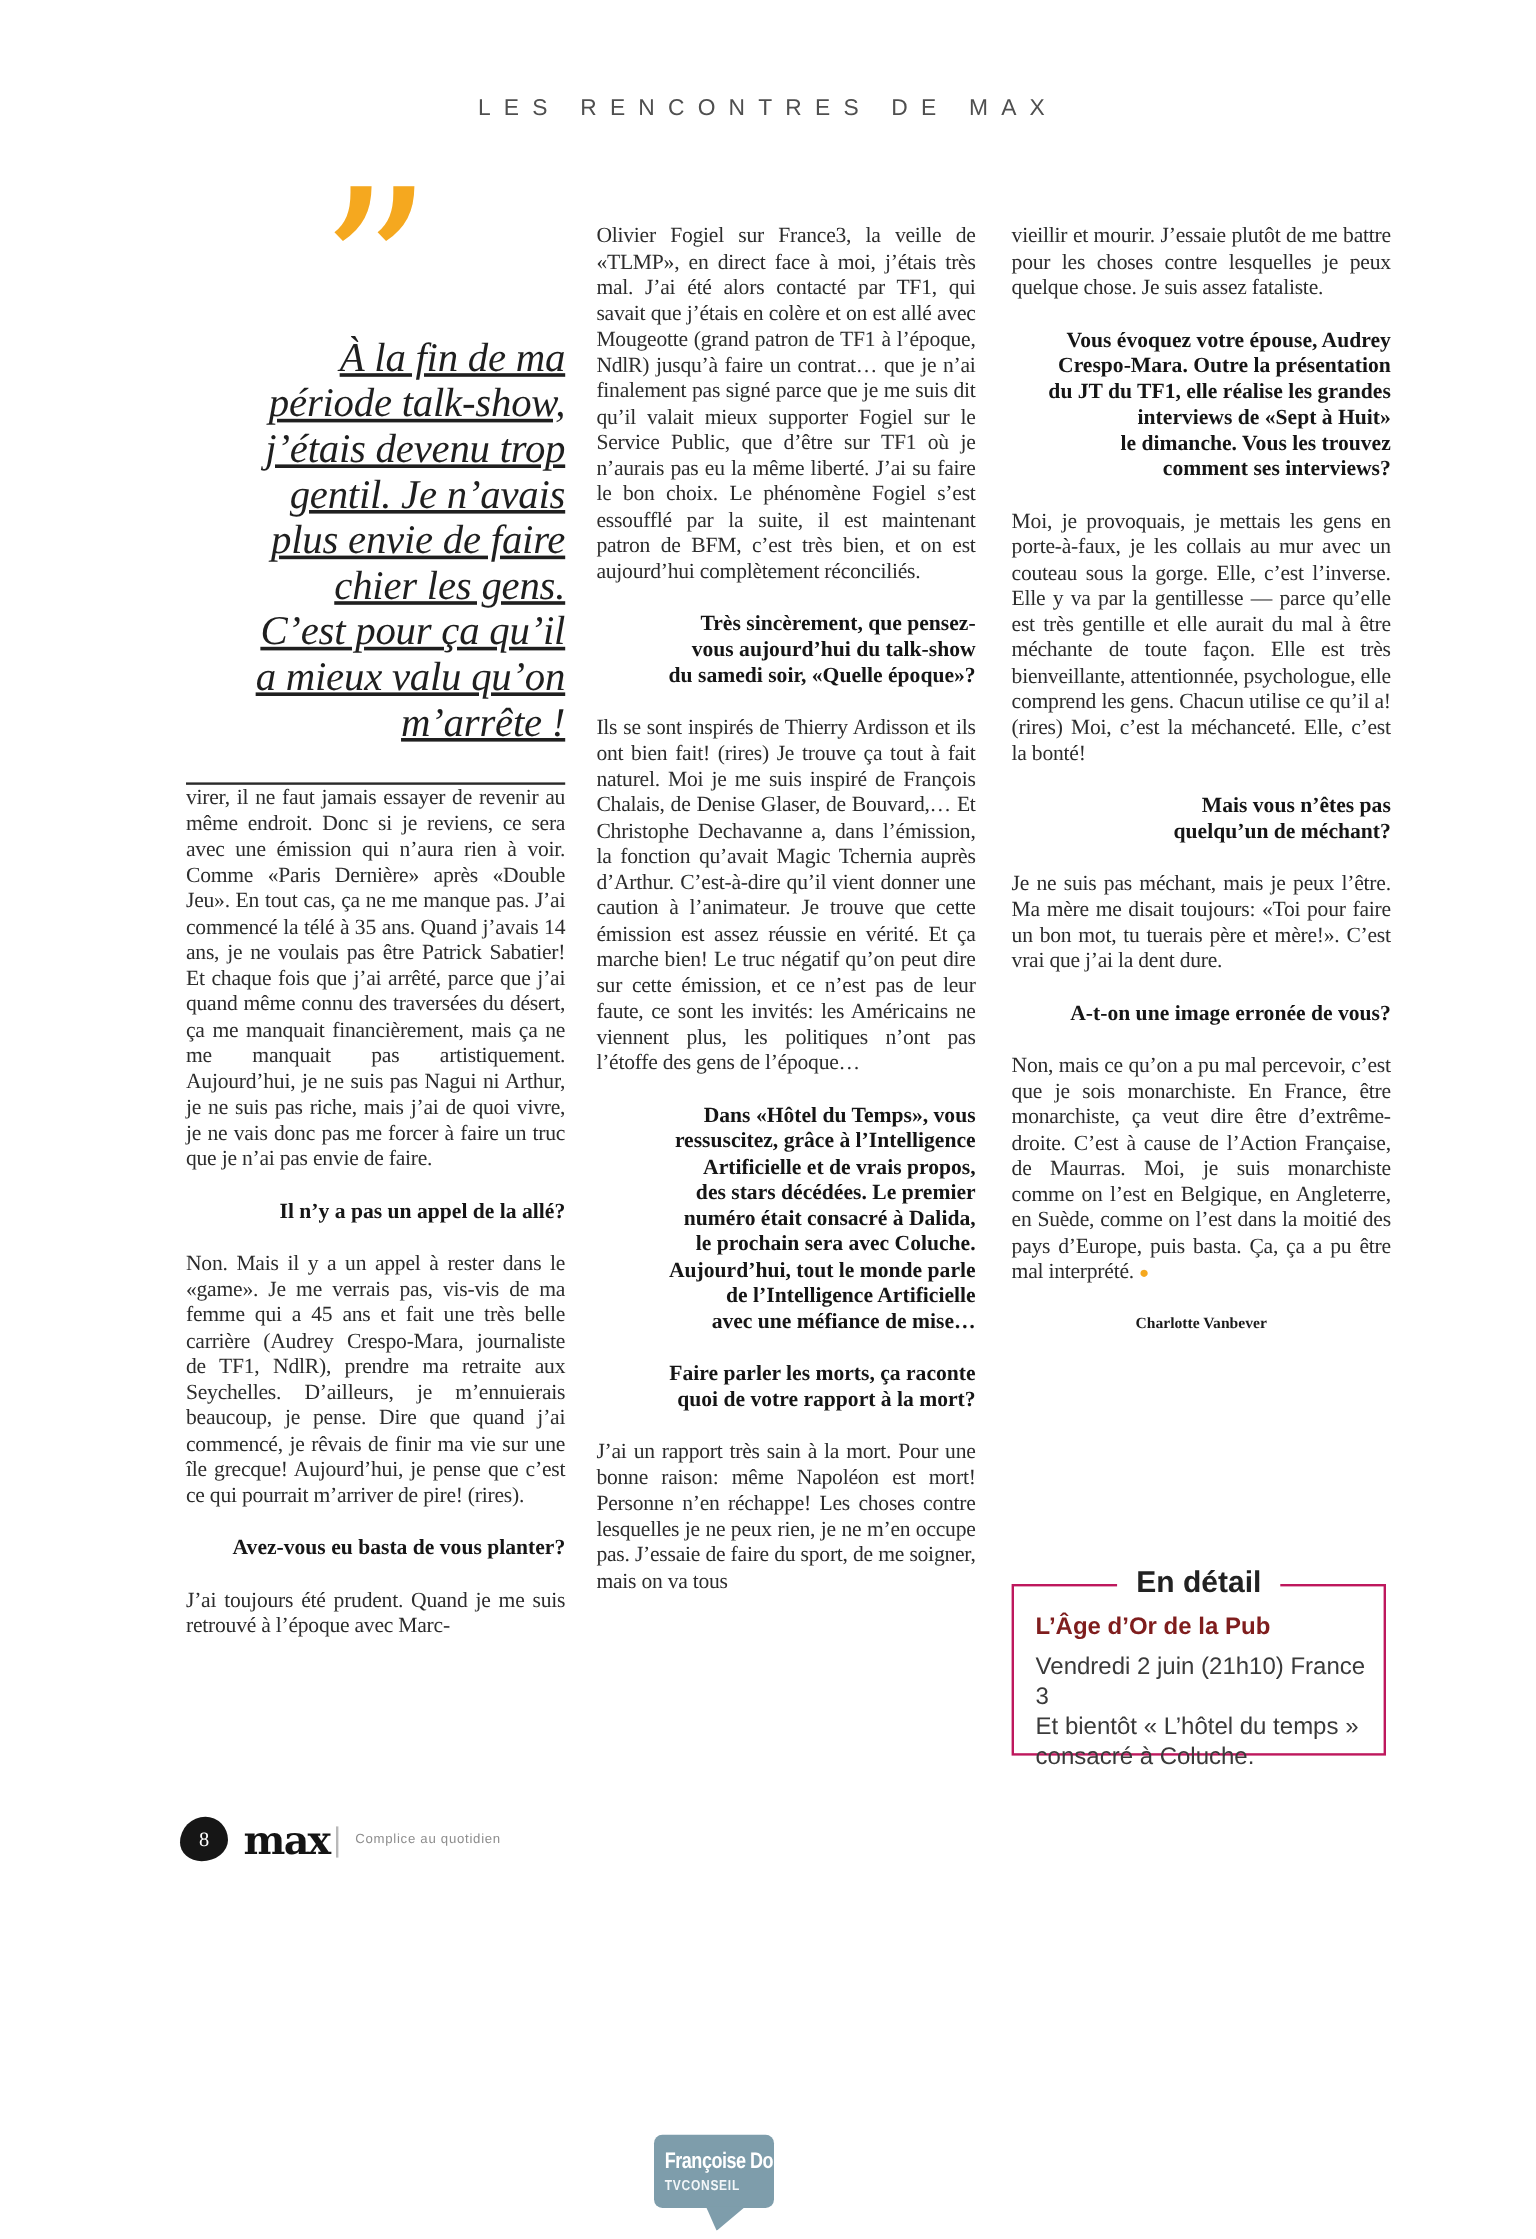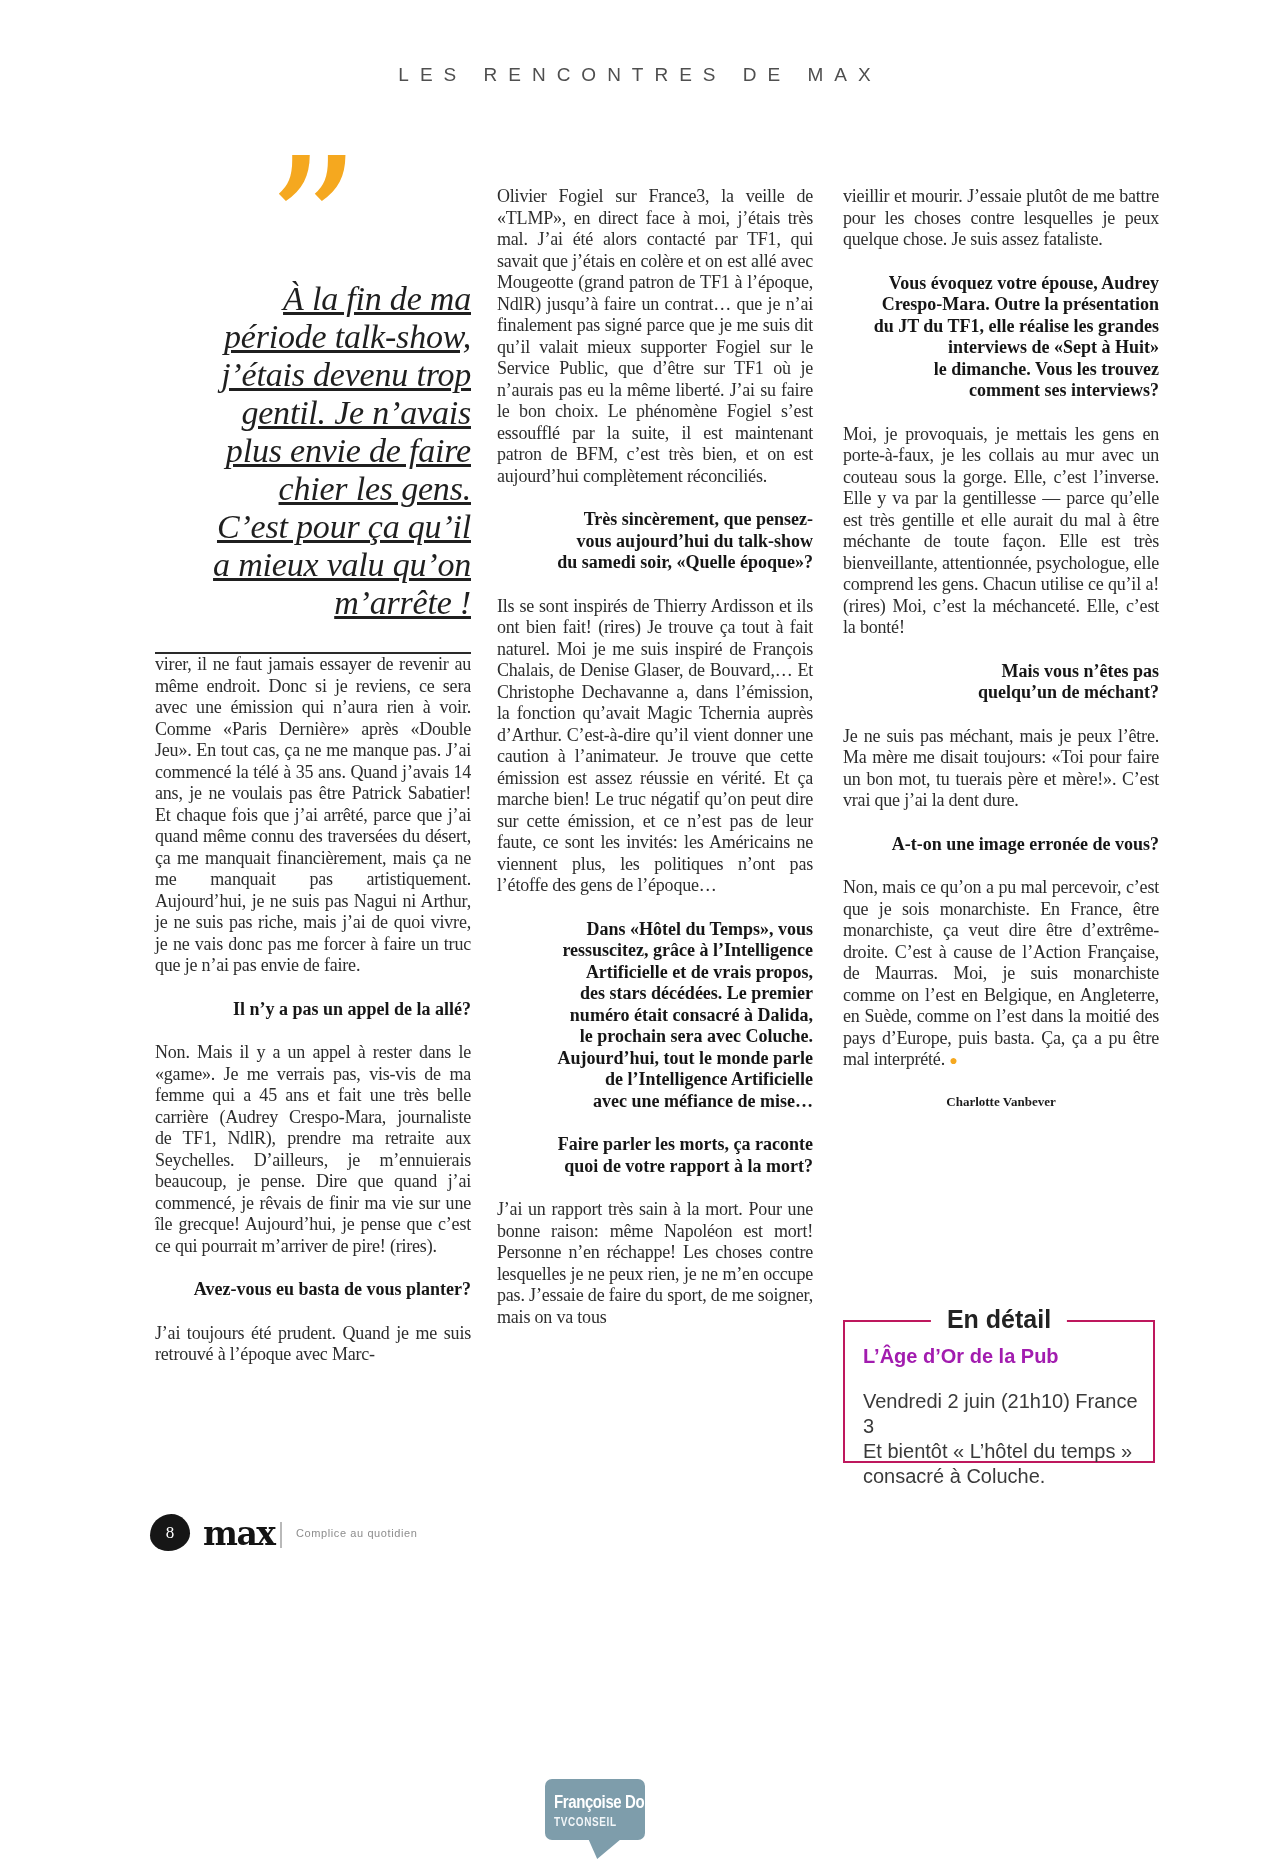--- a/index.html
+++ b/index.html
@@ -1,20 +1,20 @@
 <!DOCTYPE html>
 <html><head>
 <meta charset="utf-8">
 <style>
   html,body{margin:0;padding:0;background:#ffffff;}
   .page{position:relative;width:1280px;height:1866px;background:#fff;overflow:hidden;
         font-family:"Liberation Serif",serif;color:#2d2d2d;}
 
   
-  .kicker{position:absolute;top:64px;left:0;width:100%;text-align:center;
+  .kicker{position:absolute;top:80px;left:0;width:100%;text-align:center;
           font-family:"Liberation Sans",sans-serif;font-size:19px;letter-spacing:11px;
           color:#4f4f4f;}
 
   
   .col{position:absolute;width:316px;}
   .col-left{left:155px;top:148px;}
   .col-mid{left:497px;top:186px;}
   .col-right{left:843px;top:186px;}
 
   
@@ -35,21 +35,21 @@
   .byline{margin-top:14px;text-align:center;font-weight:bold;font-size:13px;color:#1b1b1b;}
 
   
   .detail-box{position:absolute;left:843px;top:1320px;width:312px;height:143px;
               border:2px solid #be185d;box-sizing:border-box;
               font-family:"Liberation Sans",sans-serif;}
   .detail-title{position:absolute;top:-17px;left:50%;transform:translateX(-50%);
                 background:#fff;padding:0 16px;font-size:25px;font-weight:bold;color:#222;
                 white-space:nowrap;}
   .detail-content{padding:22px 0 0 18px;font-size:20px;line-height:25px;color:#3a3a3a;}
-  .detail-program{font-weight:bold;color:#a21caf;margin-bottom:20px;}
+  .detail-program{font-weight:bold;color:#7f1d1d;margin-bottom:8px;}
   .detail-lines{white-space:pre-line;}
 
   
   .page-badge{position:absolute;left:150px;top:1514px;width:40px;height:37px;background:#161616;
               border-radius:53% 47% 55% 45% / 58% 52% 48% 42%;color:#fff;
               font-size:17px;text-align:center;line-height:37px;}
   .mag-logo{position:absolute;left:203px;top:1514px;font-family:"DejaVu Serif",serif;
             font-weight:bold;font-size:33px;letter-spacing:-1.5px;color:#141414;}
   .footer-divider{position:absolute;left:280px;top:1522px;width:2px;height:26px;background:#b9b9b9;}
   .tagline{position:absolute;left:296px;top:1527px;font-family:"Liberation Sans",sans-serif;

